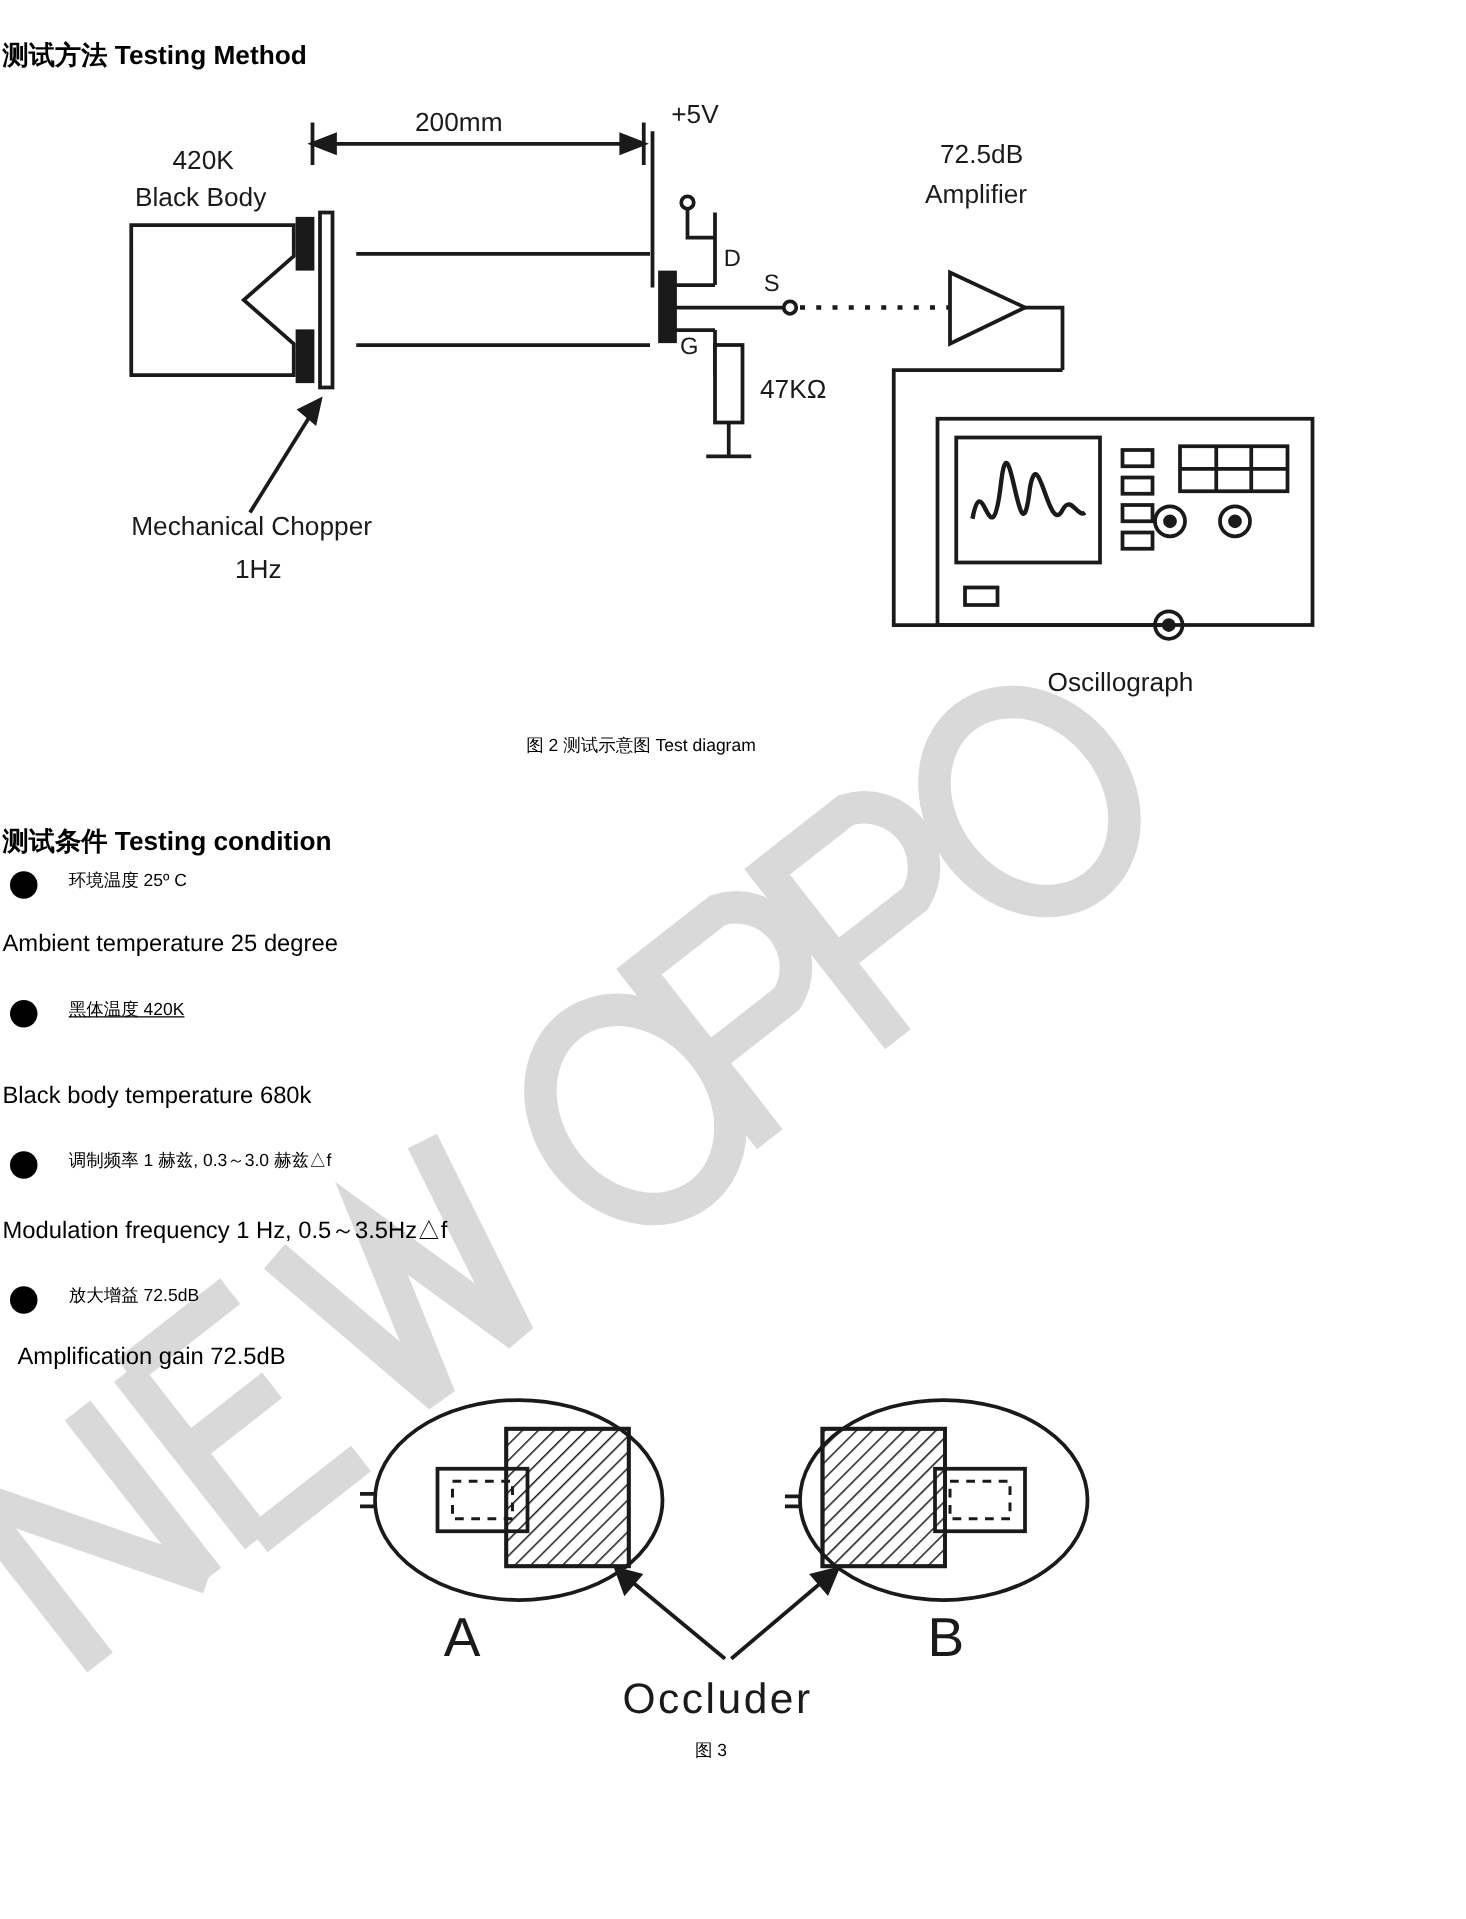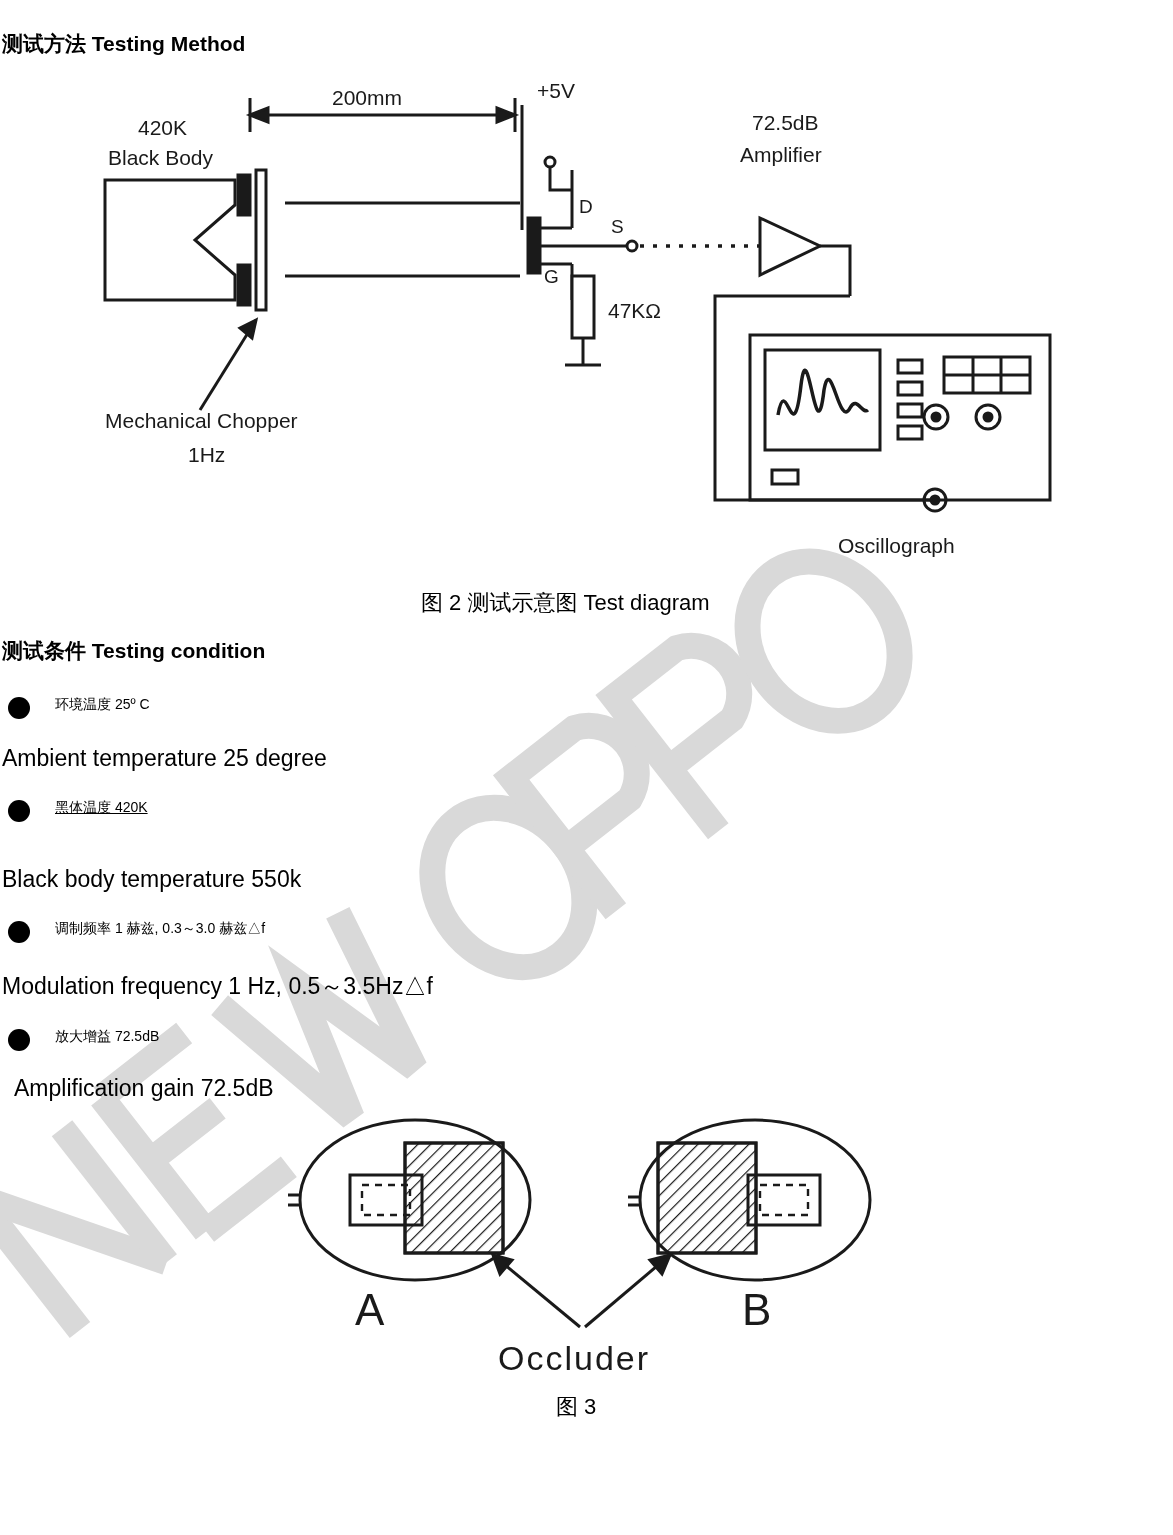--- a/index.html
+++ b/index.html
@@ -13,37 +13,37 @@
   .watermark{
     position:absolute;left:0;top:0;width:1173px;height:1535px;
     pointer-events:none;z-index:0;
   }
 
   .heading{
     position:absolute;font-weight:bold;font-size:21px;letter-spacing:0px;
     white-space:nowrap;z-index:3;
   }
   #h-method{left:2px;top:30px;}
-  #h-condition{left:2px;top:637px;text-align:center;}
+  #h-condition{left:2px;top:659px;text-align:center;}
 
   .caption{
-    position:absolute;font-size:22px;white-space:nowrap;z-index:3;
+    position:absolute;font-size:14px;white-space:nowrap;z-index:3;
   }
   #cap-fig2{left:421px;top:588px;}
   #cap-fig3{left:556px;top:1392px;text-align:center;}
 
   .bullet{
     position:absolute;width:22px;height:22px;border-radius:50%;
     background:#000;z-index:3;
   }
   .cn-line{
     position:absolute;font-size:14px;white-space:nowrap;z-index:3;
   }
   .en-line{
-    position:absolute;font-size:23px;white-space:nowrap;z-index:3;
+    position:absolute;font-size:19px;white-space:nowrap;z-index:3;
   }
 
   #fig2{position:absolute;left:60px;top:70px;z-index:2;}
   #fig3{position:absolute;left:250px;top:1095px;z-index:2;}
 
   svg text{font-family:"Liberation Sans", sans-serif;}
 </style>
 </head>
 <body>
 
@@ -157,21 +157,21 @@
   <div class="caption" id="cap-fig2">图 2  测试示意图 Test diagram</div>
 
   <div class="heading" id="h-condition">测试条件 Testing condition</div>
 
   <div class="bullet" style="left:8px;top:697px;"></div>
   <div class="cn-line" style="left:55px;top:696px;">环境温度 25º C</div>
   <div class="en-line" style="left:2px;top:745px;">Ambient temperature 25 degree</div>
 
   <div class="bullet" style="left:8px;top:800px;"></div>
   <div class="cn-line" style="left:55px;top:799px;text-decoration:underline;">黑体温度 420K</div>
-  <div class="en-line" style="left:2px;top:866px;">Black body temperature 550k</div>
+  <div class="en-line" style="left:2px;top:866px;">Black body temperature 680k</div>
 
   <div class="bullet" style="left:8px;top:921px;"></div>
   <div class="cn-line" style="left:55px;top:920px;">调制频率 1 赫兹, 0.3～3.0 赫兹△f</div>
   <div class="en-line" style="left:2px;top:971px;">Modulation frequency 1 Hz, 0.5～3.5Hz△f</div>
 
   <div class="bullet" style="left:8px;top:1029px;"></div>
   <div class="cn-line" style="left:55px;top:1028px;">放大增益  72.5dB</div>
   <div class="en-line" style="left:14px;top:1075px;">Amplification gain 72.5dB</div>
 
   <svg id="fig3" width="700" height="290" viewBox="0 0 700 290">

